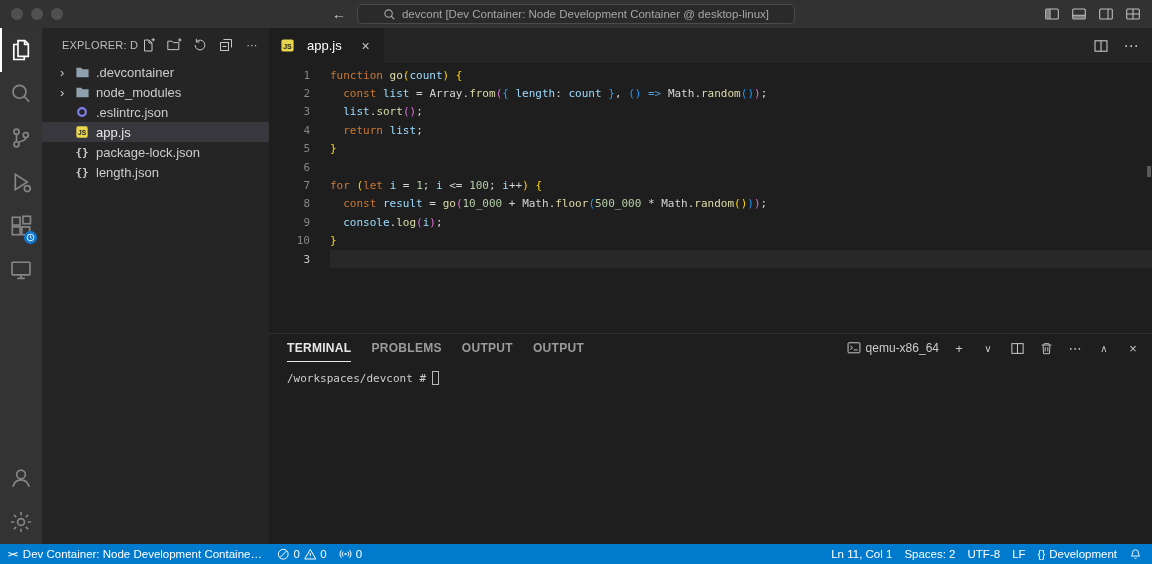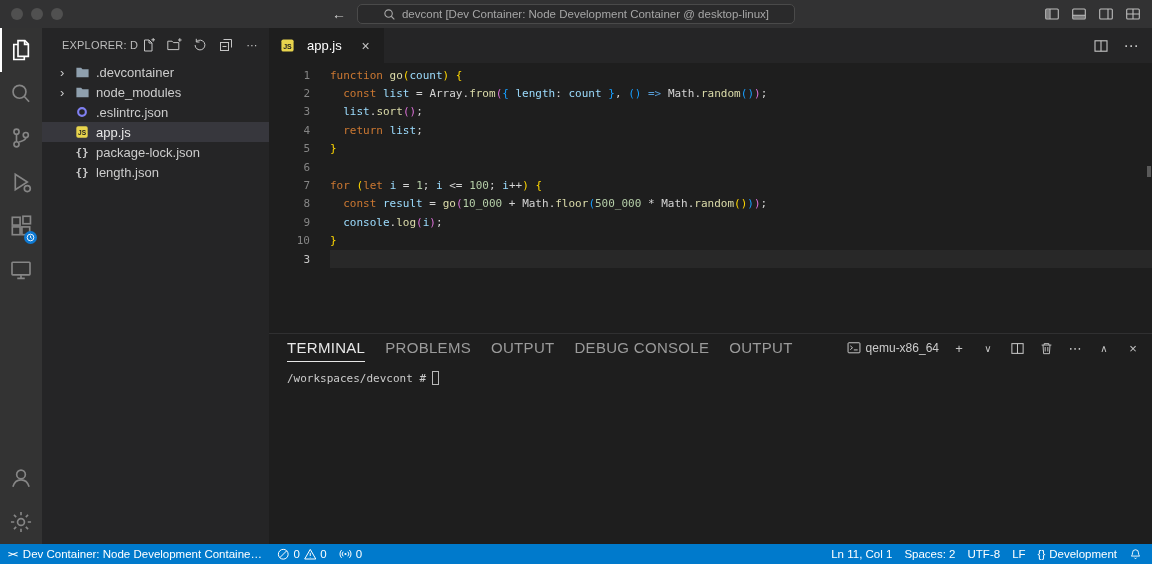--- a/index.html
+++ b/index.html
@@ -64,22 +64,22 @@
   .ln { width:41px; flex:none; text-align:right; color:#858585; position:relative; z-index:1; }
   .code-line.active .ln { color:#c6c6c6; }
   .ltxt { padding-left:20px; position:relative; z-index:1; }
   .ltxt span { white-space:pre; }
   .ruler-mark { position:absolute; right:1px; top:103px; width:4px; height:11px; background:#8a8a8a; opacity:.55; }
 
   
   .panel { height:211px; flex:none; border-top:1px solid #303031; display:flex; flex-direction:column; }
   .panel-header { height:28px; flex:none; display:flex; align-items:center; padding:0 10px 0 18px; }
   .panel-tabs { display:flex; height:100%; }
-  .panel-tab { display:flex; align-items:center; margin-right:20px; font-size:15px; letter-spacing:.3px; color:#9b9b9b;
-    border-bottom:1px solid transparent; cursor:pointer; }
+  .panel-tab { display:flex; align-items:center; margin-right:20px; font-size:12px; letter-spacing:.3px; color:#9b9b9b;
+    border-bottom:1px solid transparent; cursor:pointer;font-weight:bold; }
   .panel-tab.active { color:#e7e7e7; border-bottom-color:#e7e7e7; }
   .panel-actions { margin-left:auto; display:flex; align-items:center; gap:11px; color:#c5c5c5; font-size:13px; }
   .shell-item { display:flex; align-items:center; gap:5px; font-size:12px; color:#cccccc; cursor:pointer; }
   .terminal-body { flex:1; padding:9px 0 0 18px; font-family:"DejaVu Sans Mono",monospace; font-size:11px; color:#cccccc; cursor:text; }
   .term-cursor { display:inline-block; width:7px; height:14px; border:1px solid #b9b9b9; margin-left:6px; vertical-align:-3px; }
 
   
   .statusbar { height:20px; flex:none; background:var(--status_bar,#007acc); display:flex; align-items:center; color:#ffffff; font-size:11.5px; }
   .sb-item { display:flex; align-items:center; gap:4px; padding:0 6px; height:100%; cursor:pointer; white-space:nowrap; }
   .sb-remote { padding:0 9px 0 8px; gap:6px; }
@@ -365,21 +365,20 @@
           </div>
         <span class="ruler-mark"></span>
       </div>
 
       <div class="panel">
         <div class="panel-header">
           <div class="panel-tabs" id="panel-tabs">
               <div class="panel-tab active">TERMINAL</div>
               <div class="panel-tab">PROBLEMS</div>
               <div class="panel-tab">OUTPUT</div>
-              <div class="panel-tab">DEBUG CONSOLE</div>
               <div class="panel-tab">OUTPUT</div>
             </div>
           <div class="panel-actions">
             <span class="shell-item">
               <svg width="14" height="14" viewBox="0 0 16 16" fill="none" stroke="currentColor" stroke-width="1.1">
                 <rect x="1.2" y="2" width="13.6" height="11.5" rx="1"></rect>
                   <path d="M3.8 5.5 6.3 7.7 3.8 9.9M7.8 10.2h4.4"></path>
               </svg>
               <span>qemu-x86_64</span>
             </span>

